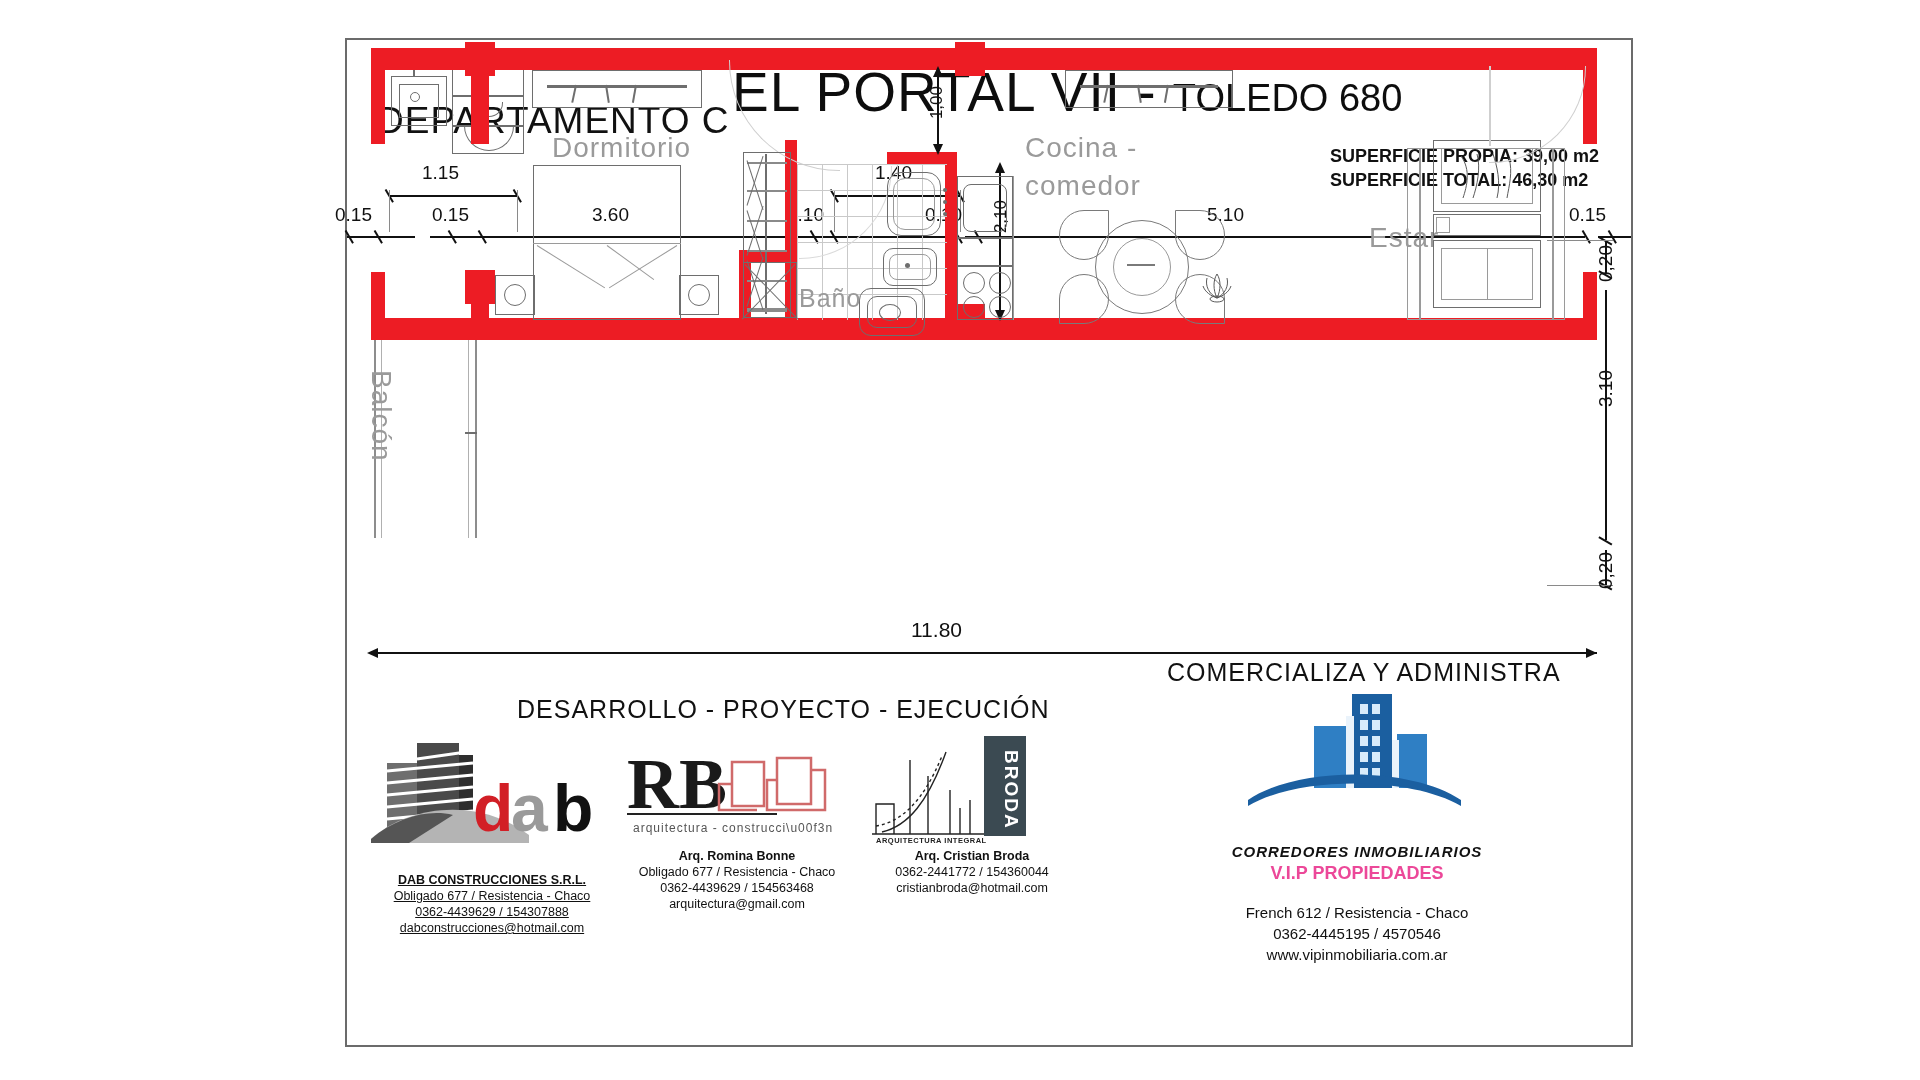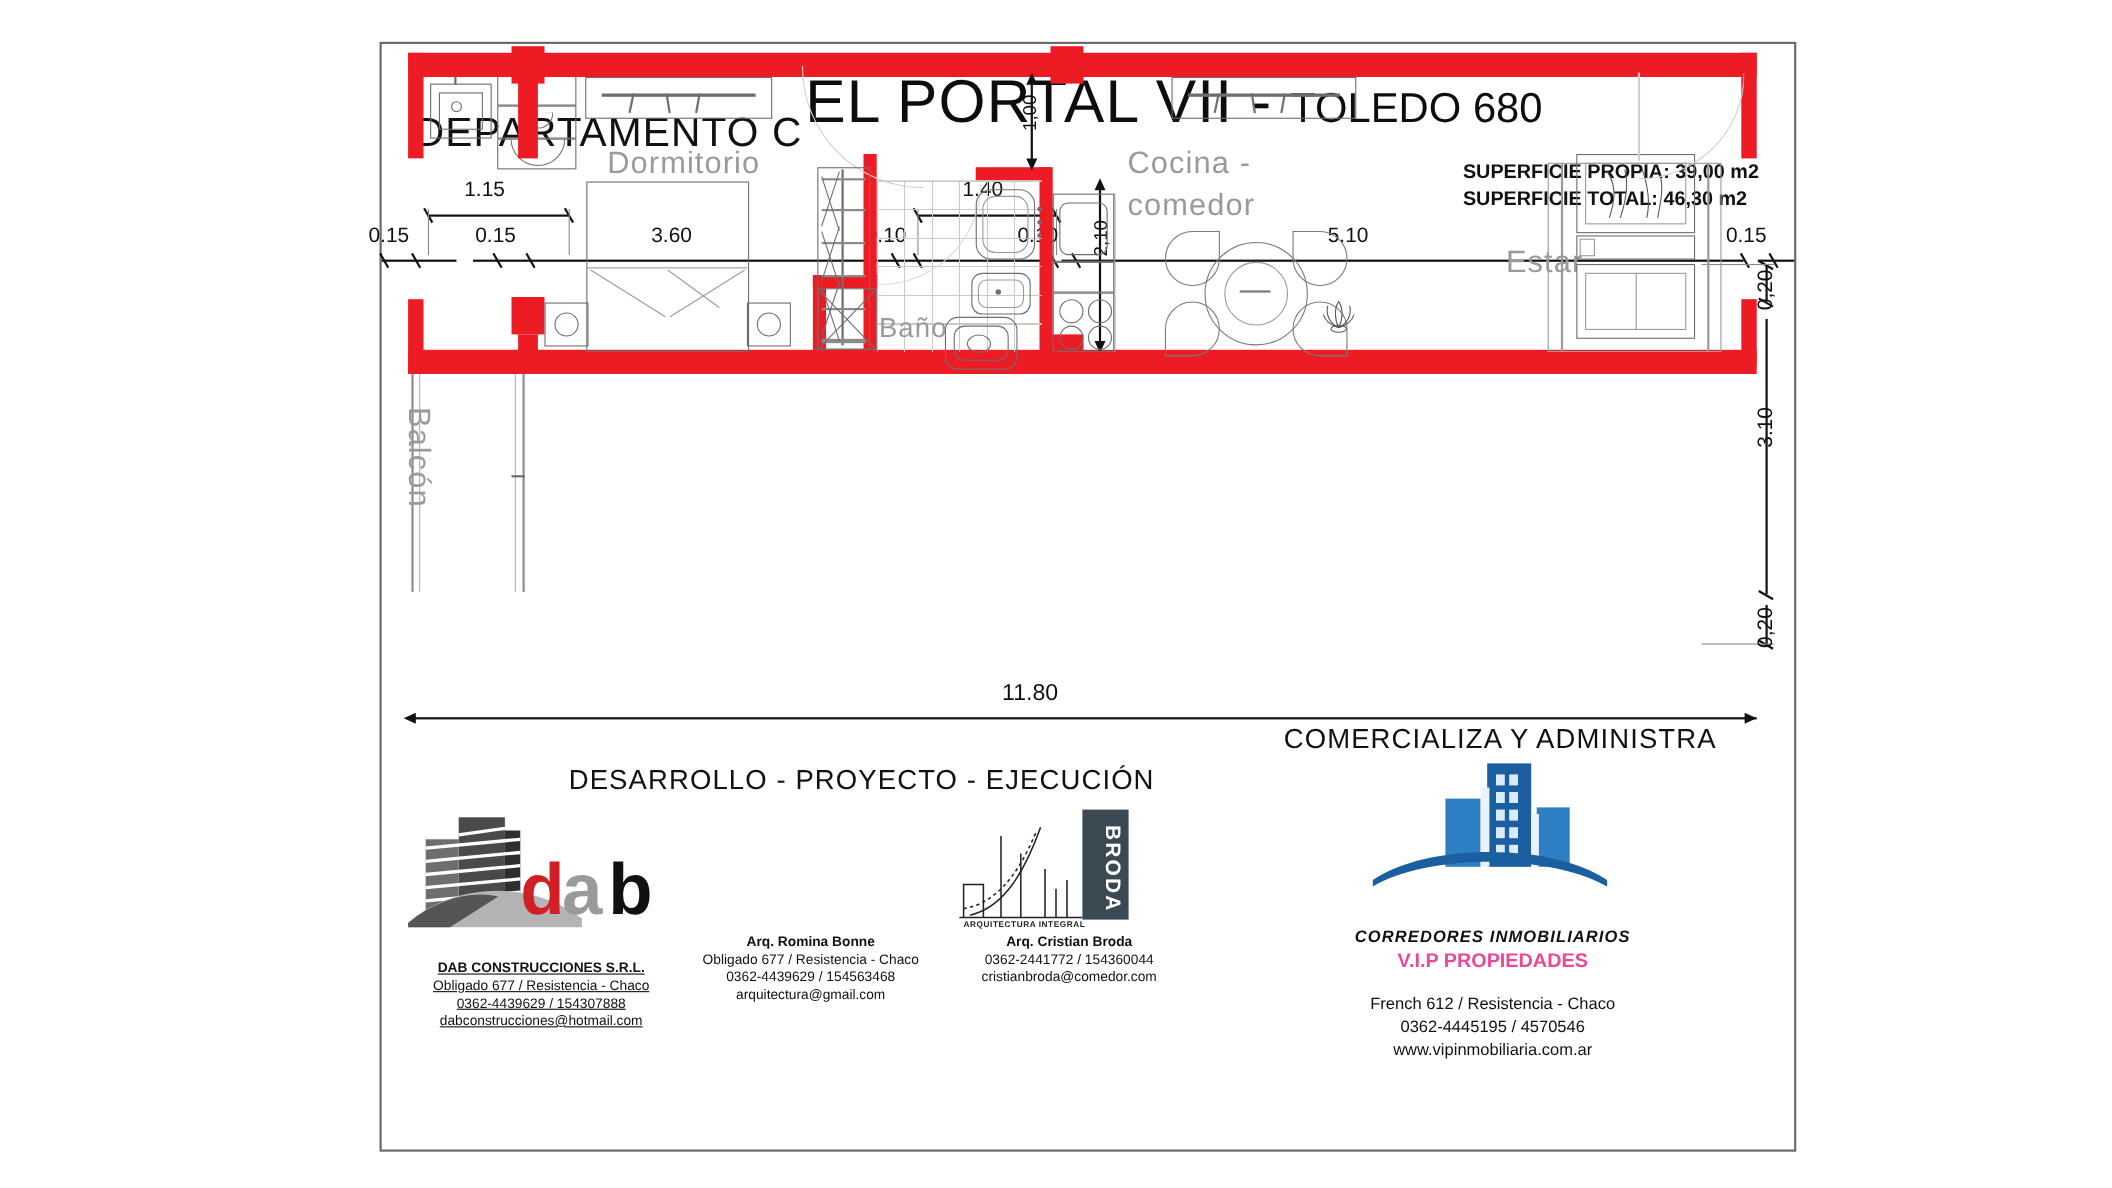--- a/index.html
+++ b/index.html
@@ -330,20 +330,34 @@
         <text x="184" y="96" font-family="'Liberation Sans',sans-serif" font-size="66" font-weight="bold" fill="#111">b</text>
       </svg>
     </div>
     <div class="cblock" style="left:10px;top:832px;width:270px;text-decoration:underline;">
       <div class="n">DAB CONSTRUCCIONES S.R.L.</div>
       <div>Obligado 677 / Resistencia - Chaco</div>
       <div>0362-4439629 / 154307888</div>
       <div>dabconstrucciones@hotmail.com</div>
     </div>
 
+    <div class="logo" style="left:280px;top:700px;width:215px;height:105px;">
+      <svg width="215" height="105" viewBox="0 0 215 105">
+        <text x="0" y="68" font-family="'Liberation Serif',serif" font-size="72" font-weight="bold" fill="#1a1a1a">RB</text>
+        <g stroke="#d06a6a" stroke-width="2.5" fill="none">
+          <rect x="105" y="22" width="32" height="44"></rect>
+          <path d="M105 44 L92 44 L92 70 L130 70"></path>
+          <rect x="150" y="18" width="34" height="46"></rect>
+          <path d="M150 40 L140 40 L140 70 L176 70"></path>
+          <path d="M184 30 L198 30 L198 70 L176 70"></path>
+        </g>
+        <line x1="0" y1="74" x2="150" y2="74" stroke="#222" stroke-width="2"></line>
+        <text x="6" y="92" font-family="'Liberation Sans',sans-serif" font-size="12" fill="#555" letter-spacing="1">arquitectura - construcci\u00f3n</text>
+      </svg>
+    </div>
     <div class="cblock" style="left:255px;top:808px;width:270px;">
       <div class="n">Arq. Romina Bonne</div>
       <div>Obligado 677 / Resistencia - Chaco</div>
       <div>0362-4439629 / 154563468</div>
       <div>arquitectura@gmail.com</div>
     </div>
 
     <div class="logo" style="left:525px;top:690px;width:175px;height:115px;">
       <svg width="175" height="115" viewBox="0 0 175 115">
         <rect x="112" y="6" width="42" height="100" fill="#3b4a52"></rect>
@@ -358,21 +372,21 @@
           <line x1="88" y1="104" x2="88" y2="78"></line>
           <line x1="98" y1="104" x2="98" y2="70"></line>
           <line x1="0" y1="104" x2="112" y2="104"></line>
         </g>
         <text x="4" y="113" font-family="'Liberation Sans',sans-serif" font-size="7.5" font-weight="bold" fill="#222" letter-spacing="0.5">ARQUITECTURA INTEGRAL</text>
       </svg>
     </div>
     <div class="cblock" style="left:510px;top:808px;width:230px;">
       <div class="n">Arq. Cristian Broda</div>
       <div>0362-2441772 / 154360044</div>
-      <div>cristianbroda@comedor.com</div>
+      <div>cristianbroda@hotmail.com</div>
     </div>
 
     <div class="logo" style="left:895px;top:648px;width:225px;height:120px;">
       <svg width="225" height="120" viewBox="0 0 225 120">
         <rect x="72" y="38" width="32" height="62" fill="#2f7fc4"></rect>
         <rect x="110" y="6" width="40" height="94" fill="#1b5fa0"></rect>
         <rect x="155" y="46" width="30" height="54" fill="#2f7fc4"></rect>
         <rect x="104" y="28" width="8" height="72" fill="#eaf3fb"></rect>
         <rect x="150" y="52" width="7" height="48" fill="#eaf3fb"></rect>
         <g fill="#d8ecfb">

